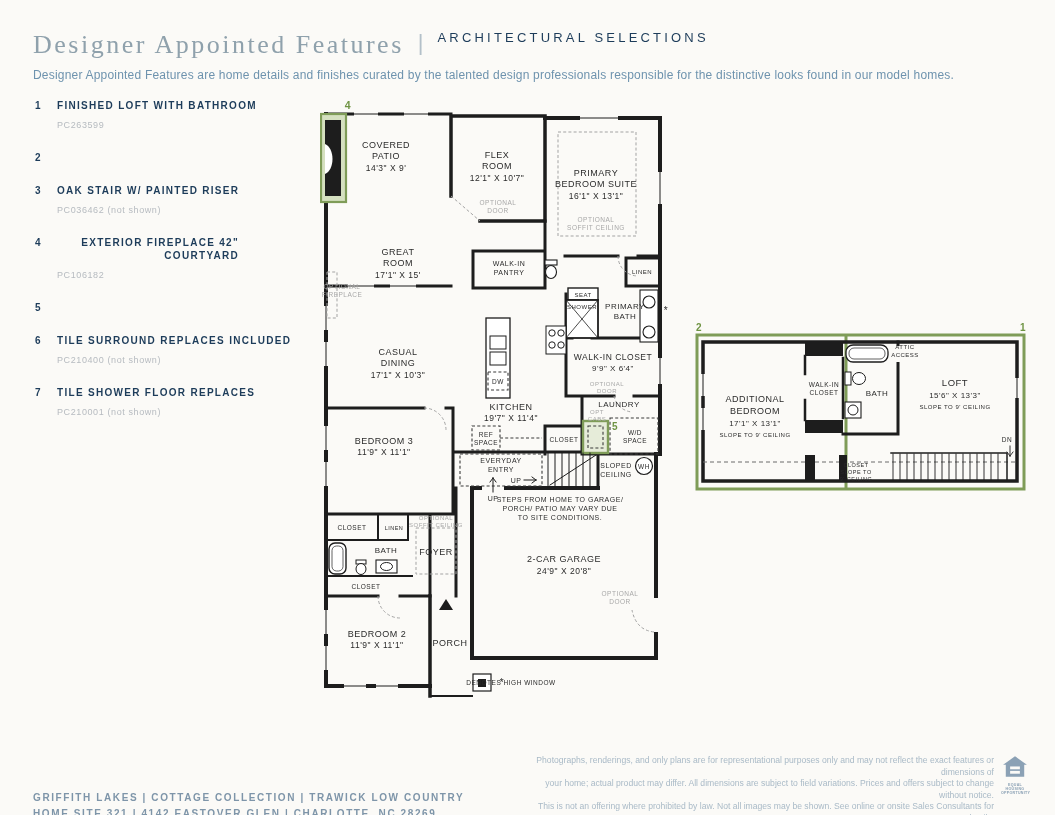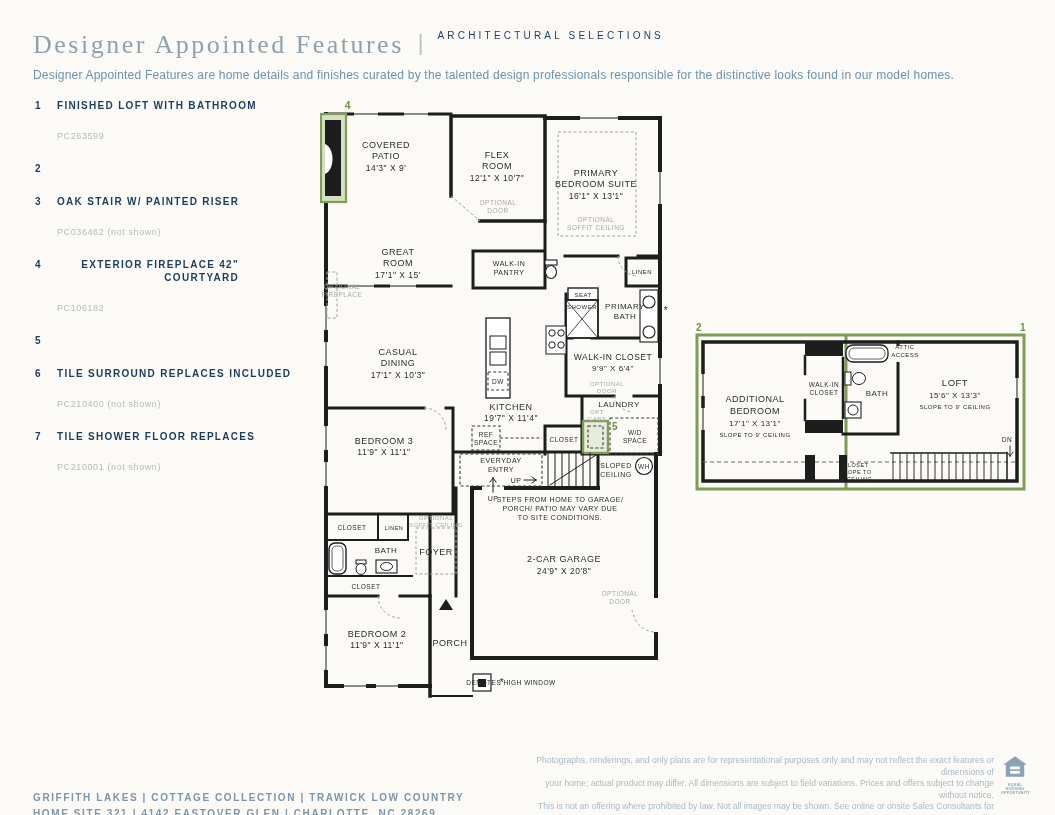--- a/index.html
+++ b/index.html
@@ -4,30 +4,30 @@
 <style>
   html,body{margin:0;padding:0;}
   body{width:1055px;height:815px;position:relative;background:#fbfaf7;
        font-family:"Liberation Sans",sans-serif;overflow:hidden;}
 
   
   .header{position:absolute;left:33px;top:30px;width:990px;}
   .title-row{display:flex;align-items:flex-start;white-space:nowrap;}
   .title{font-family:"Liberation Serif",serif;font-size:26px;color:#8fa1ac;letter-spacing:2.5px;}
   .divider{font-size:22px;color:#b3c0c9;margin:0 14px;font-weight:300;}
-  .section{font-size:10px;color:#1d3c5a;letter-spacing:3.2px;font-weight:500;}
+  .section{font-size:13px;color:#1d3c5a;letter-spacing:3.2px;font-weight:500;}
   .desc{margin-top:8px;font-size:12px;color:#6e93ae;letter-spacing:.2px;}
 
   
   .features{position:absolute;left:35px;top:99px;width:270px;}
   .feature{display:flex;margin-bottom:21px;}
   .f-num{width:22px;flex:none;font-weight:bold;color:#1d3c5a;font-size:10px;padding-top:1px;}
   .f-title{font-weight:bold;color:#1d3c5a;font-size:10px;letter-spacing:1.3px;line-height:1.3;max-width:250px;text-align:right;}
   .f-title.narrow{max-width:182px;}
-  .f-code{color:#b6bbc0;font-size:9px;letter-spacing:.6px;margin-top:19px;}
+  .f-code{color:#b6bbc0;font-size:9px;letter-spacing:.6px;margin-top:8px;}
 
   
   svg text{font-family:"Liberation Sans",sans-serif;fill:#2b2b2b;text-anchor:middle;letter-spacing:.5px;}
   .w{stroke:#1d1d1d;fill:none;stroke-linecap:square;}
   .fix{stroke:#1d1d1d;fill:#fff;}
   .dash{stroke:#a3a3a3;stroke-dasharray:3 2.2;fill:none;stroke-width:1;}
   .bdash{stroke:#3a3a3a;stroke-dasharray:3 2.2;fill:none;stroke-width:1.1;}
   .win{fill:#fbfaf7;}
   .winline{stroke:#1d1d1d;stroke-width:1;fill:none;}
   .gt{fill:#a8a8a8;}

